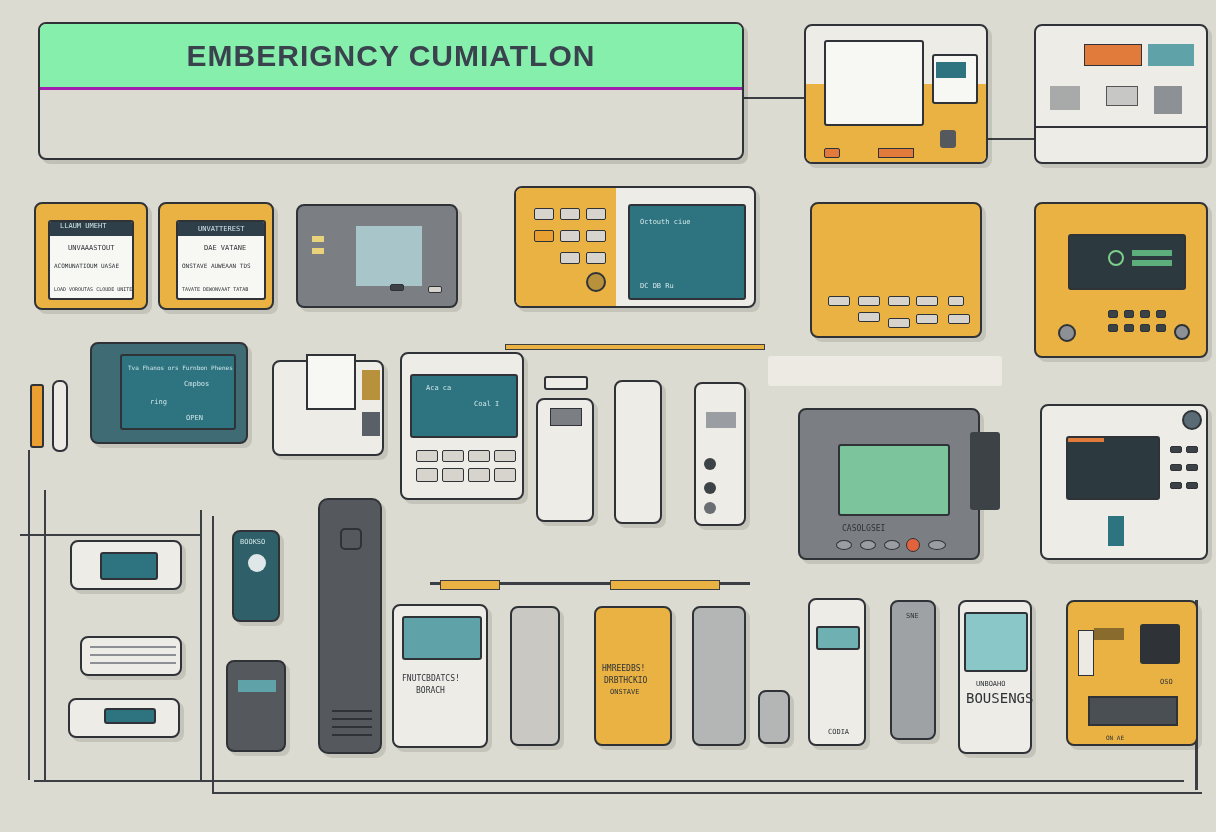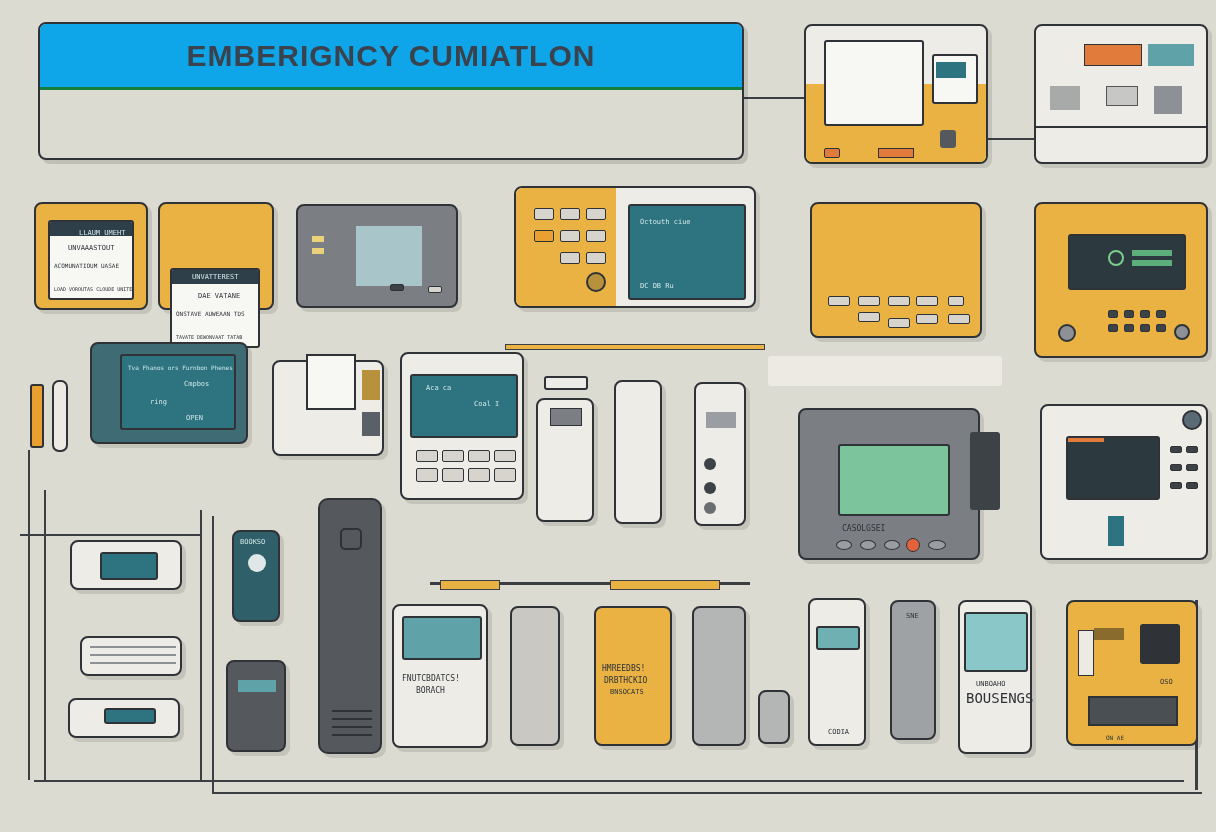--- a/index.html
+++ b/index.html
@@ -15,21 +15,21 @@
   .teal { background: #2e7480; }
   .darkscreen { background: #2c3a40; }
   .green { background: #7cc49b; }
   .white { background: #f7f7f4; }
   .txt { position: absolute; font-size: 7px; color: #cfe6e8; white-space: nowrap; font-family: "DejaVu Sans Mono", monospace; }
   .txt.dk { color: #2f3338; }
   .key { position: absolute; width: 14px; height: 7px; background: #d6d4cc; border: 1px solid #2f3338; border-radius: 2px; }
   .key.dkk { background: #3d4247; }
   .line { position: absolute; height: 2px; background: #8d9196; }
   .title-banner { position: absolute; left: 38px; top: 22px; width: 706px; height: 138px; border: 2px solid #2f3338; border-radius: 8px; overflow: hidden; box-shadow: 4px 4px 0 rgba(0,0,0,0.12); }
-  .title-top { height: 66px; background: #0ea5e9; display: flex; align-items: center; justify-content: center; font-size: 30px; font-weight: bold; color: #3a434d; letter-spacing: 1px; border-bottom: 3px solid #15803d; }
+  .title-top { height: 66px; background: #86efac; display: flex; align-items: center; justify-content: center; font-size: 30px; font-weight: bold; color: #3a434d; letter-spacing: 1px; border-bottom: 3px solid #a21caf; }
   .title-bottom { height: 72px; background: #384955; display: flex; align-items: center; justify-content: center; font-size: 34px; font-weight: bold; color: #efeee8; letter-spacing: 1px; }
 </style>
 </head>
 <body>
 
 <div class="wire" style="left:744px;top:97px;width:60px;height:2px;"></div>
 <div class="wire" style="left:988px;top:138px;width:46px;height:2px;"></div>
 <div class="wire" style="left:28px;top:450px;width:2px;height:330px;"></div>
 <div class="wire" style="left:44px;top:490px;width:2px;height:290px;"></div>
 <div class="wire" style="left:20px;top:534px;width:180px;height:2px;"></div>
@@ -63,28 +63,28 @@
   <div class="abs" style="left:112px;top:18px;width:46px;height:22px;background:#5fa3a8;"></div>
   <div class="abs" style="left:14px;top:60px;width:30px;height:24px;background:#a8aaaa;"></div>
   <div class="abs" style="left:70px;top:60px;width:32px;height:20px;background:#c7c8c6;border:1px solid #555;"></div>
   <div class="abs" style="left:118px;top:60px;width:28px;height:28px;background:#8d9094;"></div>
   <div class="abs" style="left:0;top:100px;width:170px;height:2px;background:#2f3338;"></div>
 </div>
 
 <div class="dev yellow" style="left:34px;top:202px;width:114px;height:108px;">
   <div class="screen white" style="left:12px;top:16px;width:86px;height:80px;">
     <div class="abs" style="left:0;top:0;width:86px;height:14px;background:#2f3f4a;"></div>
-    <div class="txt" style="left:10px;top:7px;margin-left:19px;">LLAUM UMEHT</div>
+    <div class="txt" style="left:10px;top:0;">LLAUM UMEHT</div>
     <div class="txt dk" style="left:18px;top:22px;">UNVAAASTOUT</div>
     <div class="txt dk" style="left:4px;top:40px;font-size:6px;">ACOMUNATIOUM  UASAE</div>
     <div class="txt dk" style="left:4px;top:64px;font-size:5px;">LOAD VOROUTAS CLOUDE UNITEAT</div>
   </div>
 </div>
 <div class="dev yellow" style="left:158px;top:202px;width:116px;height:108px;">
-  <div class="screen white" style="left:10px;top:16px;width:90px;height:80px;margin-top:48px;">
+  <div class="screen white" style="left:16px;top:16px;width:90px;height:80px;">
     <div class="abs" style="left:0;top:0;width:90px;height:14px;background:#2f3f4a;"></div>
     <div class="txt" style="left:20px;top:3px;">UNVATTEREST</div>
     <div class="txt dk" style="left:26px;top:22px;">DAE VATANE</div>
     <div class="txt dk" style="left:4px;top:40px;font-size:6px;">ONSTAVE  AUWEAAN TDS</div>
     <div class="txt dk" style="left:4px;top:64px;font-size:5px;">TAVATE DEWONVAAT TATAB</div>
   </div>
 </div>
 
 <div class="dev gray" style="left:296px;top:204px;width:162px;height:104px;">
   <div class="abs" style="left:58px;top:20px;width:66px;height:60px;background:#a8c6c9;"></div>
@@ -242,21 +242,21 @@
 
 <div class="dev light" style="left:392px;top:604px;width:96px;height:144px;">
   <div class="screen teal" style="left:8px;top:10px;width:80px;height:44px;background:#5fa3a8;"></div>
   <div class="txt dk" style="left:8px;top:68px;font-size:8px;">FNUTCBDATCS!</div>
   <div class="txt dk" style="left:22px;top:80px;font-size:8px;">BORACH</div>
 </div>
 <div class="dev light" style="left:510px;top:606px;width:50px;height:140px;background:#c9c8c2;"></div>
 <div class="dev yellow" style="left:594px;top:606px;width:78px;height:140px;">
   <div class="txt dk" style="left:6px;top:56px;font-size:8px;">HMREEDBS!</div>
   <div class="txt dk" style="left:8px;top:68px;font-size:8px;">DRBTHCKIO</div>
-  <div class="txt dk" style="left:14px;top:80px;font-size:7px;">BNSOCATS</div>
+  <div class="txt dk" style="left:14px;top:80px;font-size:7px;">ONSTAVE</div>
 </div>
 <div class="dev gray" style="left:692px;top:606px;width:54px;height:140px;background:#b4b6b6;"></div>
 <div class="dev gray" style="left:758px;top:690px;width:32px;height:54px;background:#b4b6b6;"></div>
 
 <div class="dev light" style="left:808px;top:598px;width:58px;height:148px;">
   <div class="screen teal" style="left:6px;top:26px;width:44px;height:24px;background:#6fb0b2;"></div>
   <div class="txt dk" style="left:18px;top:128px;">CODIA</div>
 </div>
 <div class="dev gray" style="left:890px;top:600px;width:46px;height:140px;background:#9fa2a4;">
   <div class="txt dk" style="left:14px;top:10px;">SNE</div>

